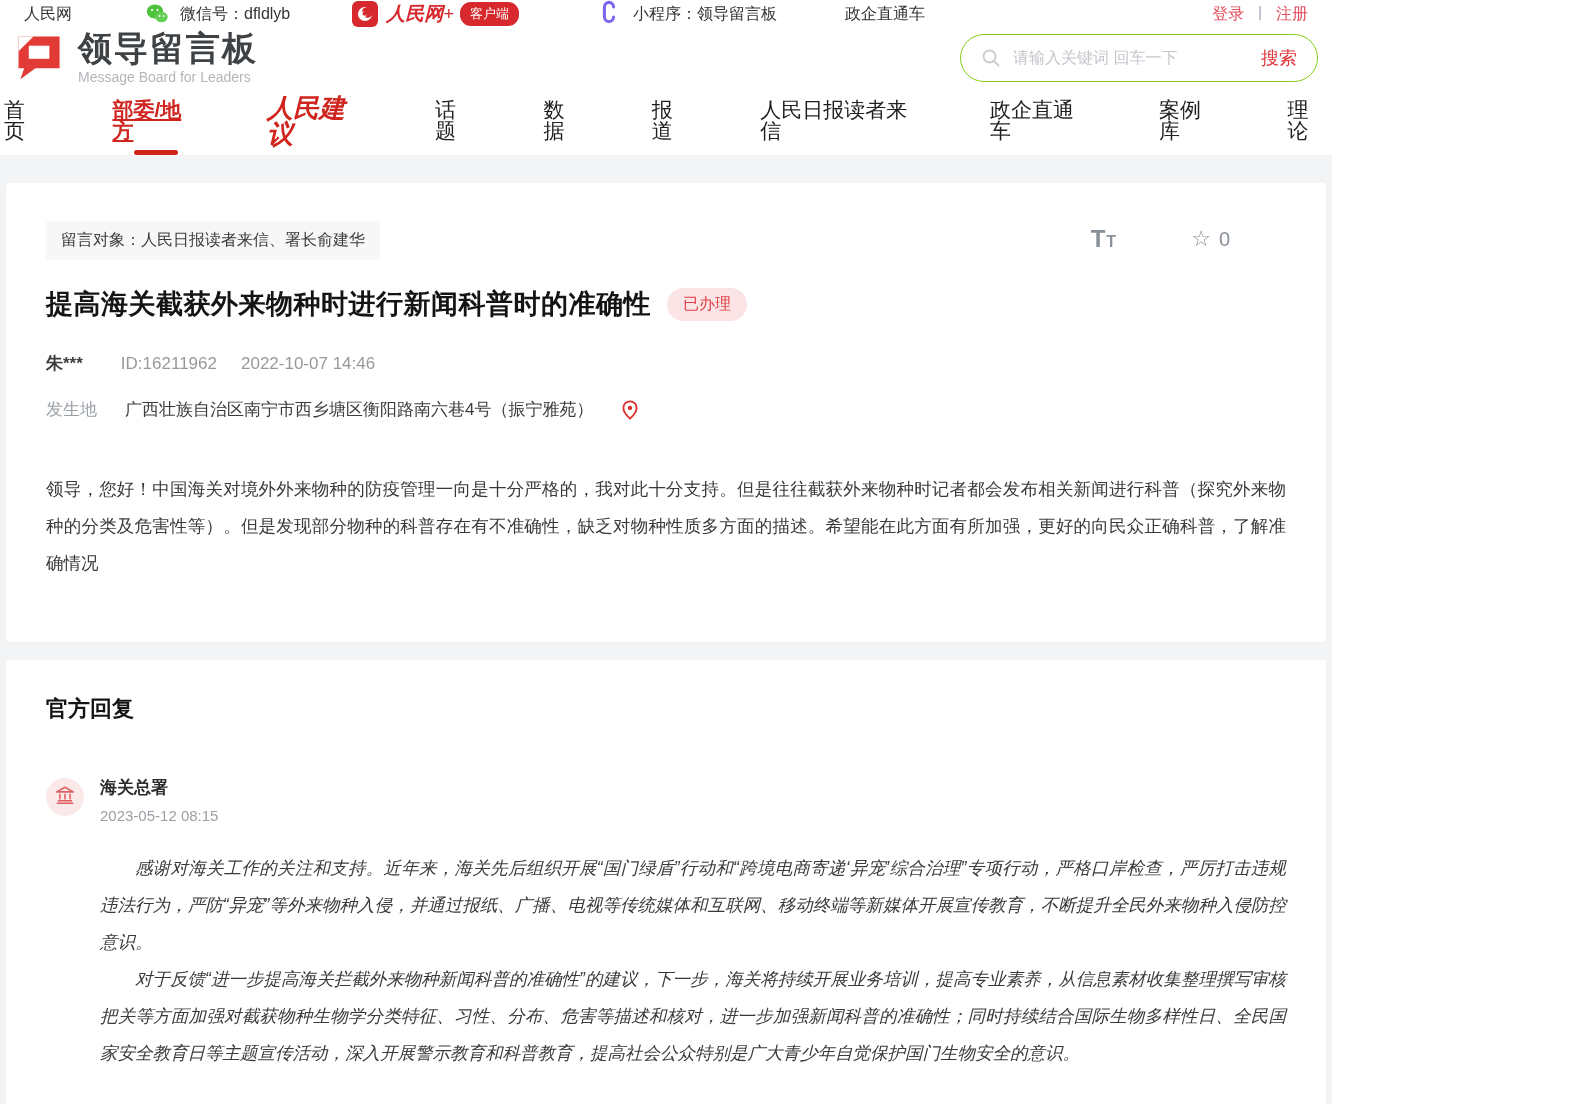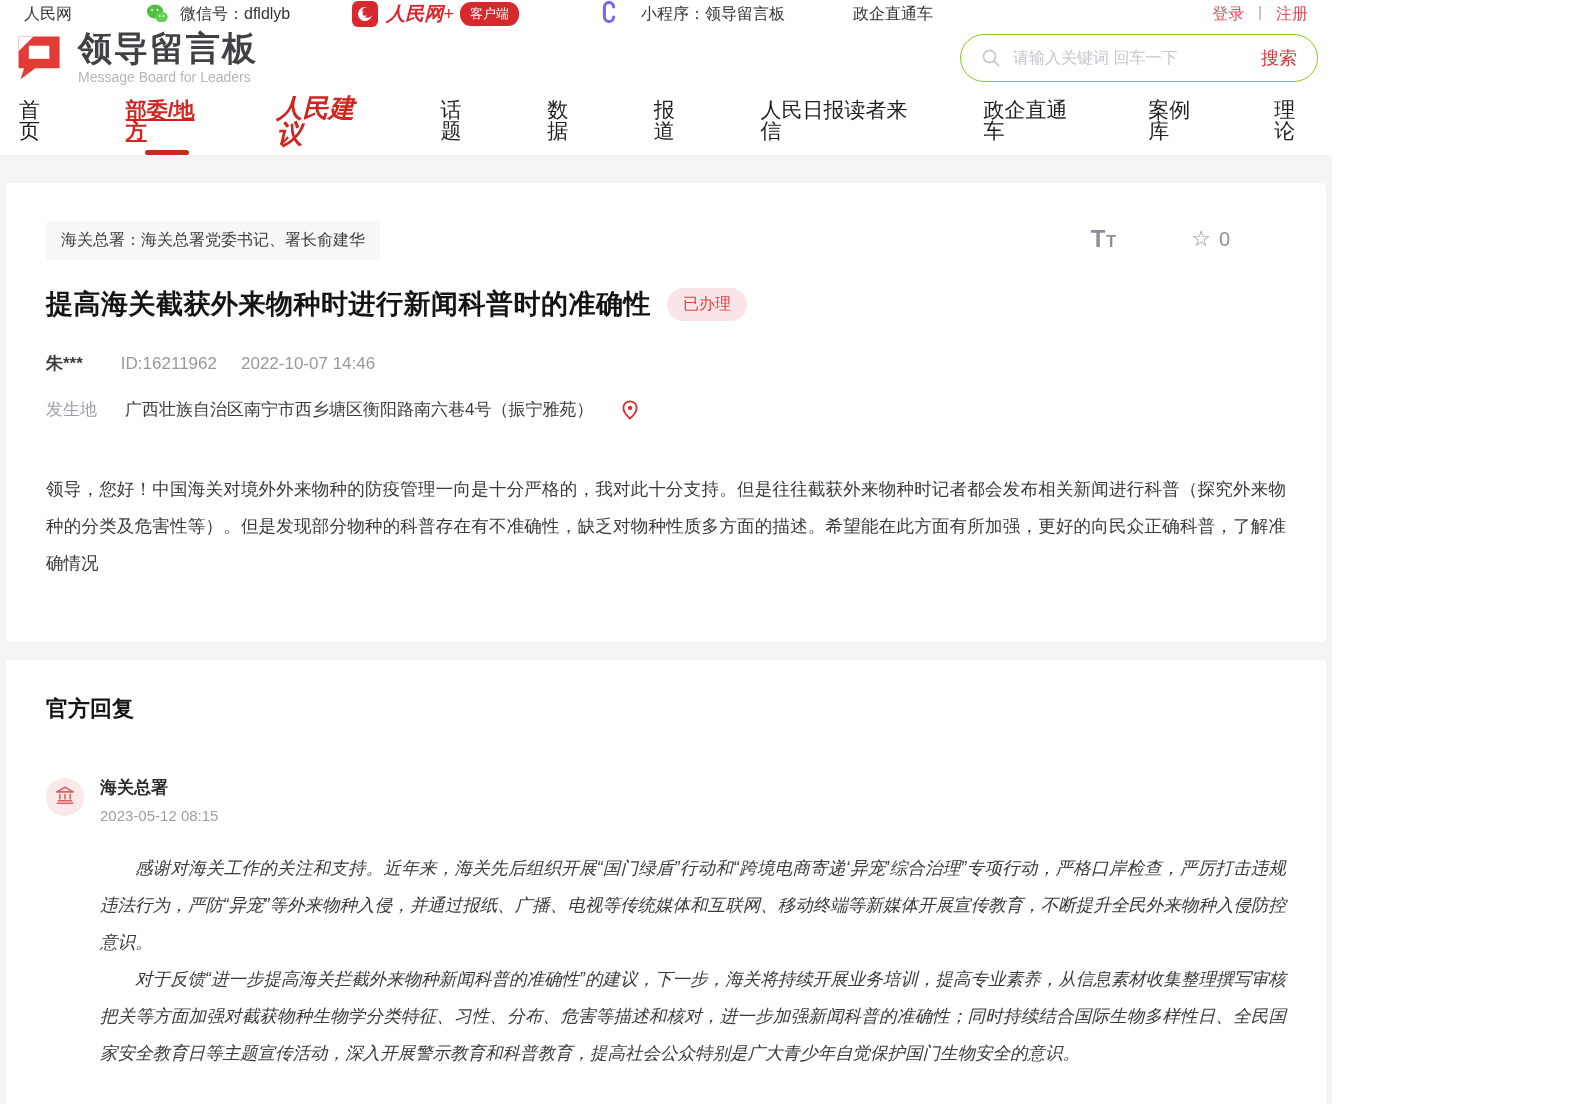--- a/index.html
+++ b/index.html
@@ -10,40 +10,40 @@
   
   .topbar { height:42px; display:flex; align-items:center; padding:0 24px; font-size:16px; color:#333; background:#fff; }
   .topbar .grp { display:flex; align-items:center; }
   .tb-site { margin-right:72px; }
   .tb-wechat { margin-right:62px; }
   .tb-wechat .txt { margin-left:10px; }
   .tb-app { margin-right:78px; }
   .tb-appname { color:#d7282d; font-weight:700; font-style:italic; font-family:"Liberation Serif",serif; font-size:19px; margin:0 6px 0 8px; }
   .tb-appbadge { background:#d7282d; color:#fff; font-size:13px; padding:3px 10px; border-radius:11px; font-style:normal; }
   .tb-mini { margin-right:68px; }
-  .tb-mini .txt { margin-left:20px; }
+  .tb-mini .txt { margin-left:12px; }
   .tb-help { }
   .tb-right { margin-left:auto; display:flex; align-items:flex-start; font-size:16px; }
   .tb-right a { color:#e34d5b; text-decoration:none; cursor:pointer; }
   .tb-divider { color:#9aa0b0; margin:0 14px; font-size:14px; }
   .icon-sq { width:26px; height:26px; border-radius:6px; display:inline-flex; align-items:center; justify-content:center; }
 
   
   .header { height:86px; display:flex; align-items:center; padding:0 14px 0 12px; background:#fff; }
   .logo { display:flex; align-items:center; cursor:pointer; }
   .logo-text { margin-left:10px; }
   .logo-title { font-size:34px; font-weight:700; color:#3f4245; letter-spacing:2px; line-height:1; }
   .logo-sub { font-size:14px; color:#b3b6ba; margin-top:4px; }
   .search { margin-left:auto; width:358px; height:48px; border:1px solid #84cc16; border-radius:26px; display:flex; align-items:center; padding:0 20px; background:#fff; }
   .search input { border:none; outline:none; flex:1; font-size:16px; color:#333; margin-left:12px; font-family:inherit; }
   .search input::placeholder { color:#c3c6cb; }
   .search-btn { color:#e0343a; font-size:18px; background:none; border:none; cursor:pointer; font-family:inherit; }
 
   
-  .nav { height:67px; display:flex; align-items:center; padding:0 19px; gap:68px; background:#fff; }
+  .nav { height:67px; display:flex; align-items:center; padding:0 4px; gap:68px; background:#fff; }
   .nav-item { font-size:21px; color:#1f1f1f; cursor:pointer; position:relative; line-height:1; padding:10px 0 14px; }
   .nav-item.active { color:#d0241f; font-weight:700;text-decoration:underline; }
   .nav-item.active::after { content:""; position:absolute; left:50%; transform:translateX(-50%); bottom:0; width:44px; height:5px; background:#d0241f; border-radius:3px; }
   .nav-item.brand { color:#d0241f; font-weight:700; font-style:italic; font-family:"Liberation Serif","DejaVu Serif",serif; font-size:26px; padding-bottom:10px; }
 
   
   .main { flex:1; background:#f3f4f6; padding:28px 6px 0; display:flex; flex-direction:column; }
   .card { background:#fff; border-radius:4px; }
   .card-msg { padding:38px 40px 60px; }
 
@@ -175,21 +175,21 @@
     <span class="nav-item">人民日报读者来信</span>
     <span class="nav-item">政企直通车</span>
     <span class="nav-item">案例库</span>
     <span class="nav-item">理论</span>
   </div>
 
   <div class="main">
 
     <div class="card card-msg">
       <div class="msg-toprow">
-        <span class="msg-tag">海关总署：海关总署党委书记、署长俞建华</span>
+        <span class="msg-tag">留言对象：人民日报读者来信、署长俞建华</span>
         <span class="msg-actions">
           <span class="font-toggle"><span class="big">T</span><span class="small">T</span></span>
           <span class="fav">
             <span class="star">☆</span>
             <span>0</span>
           </span>
         </span>
       </div>
 
       <div class="msg-titlerow">

